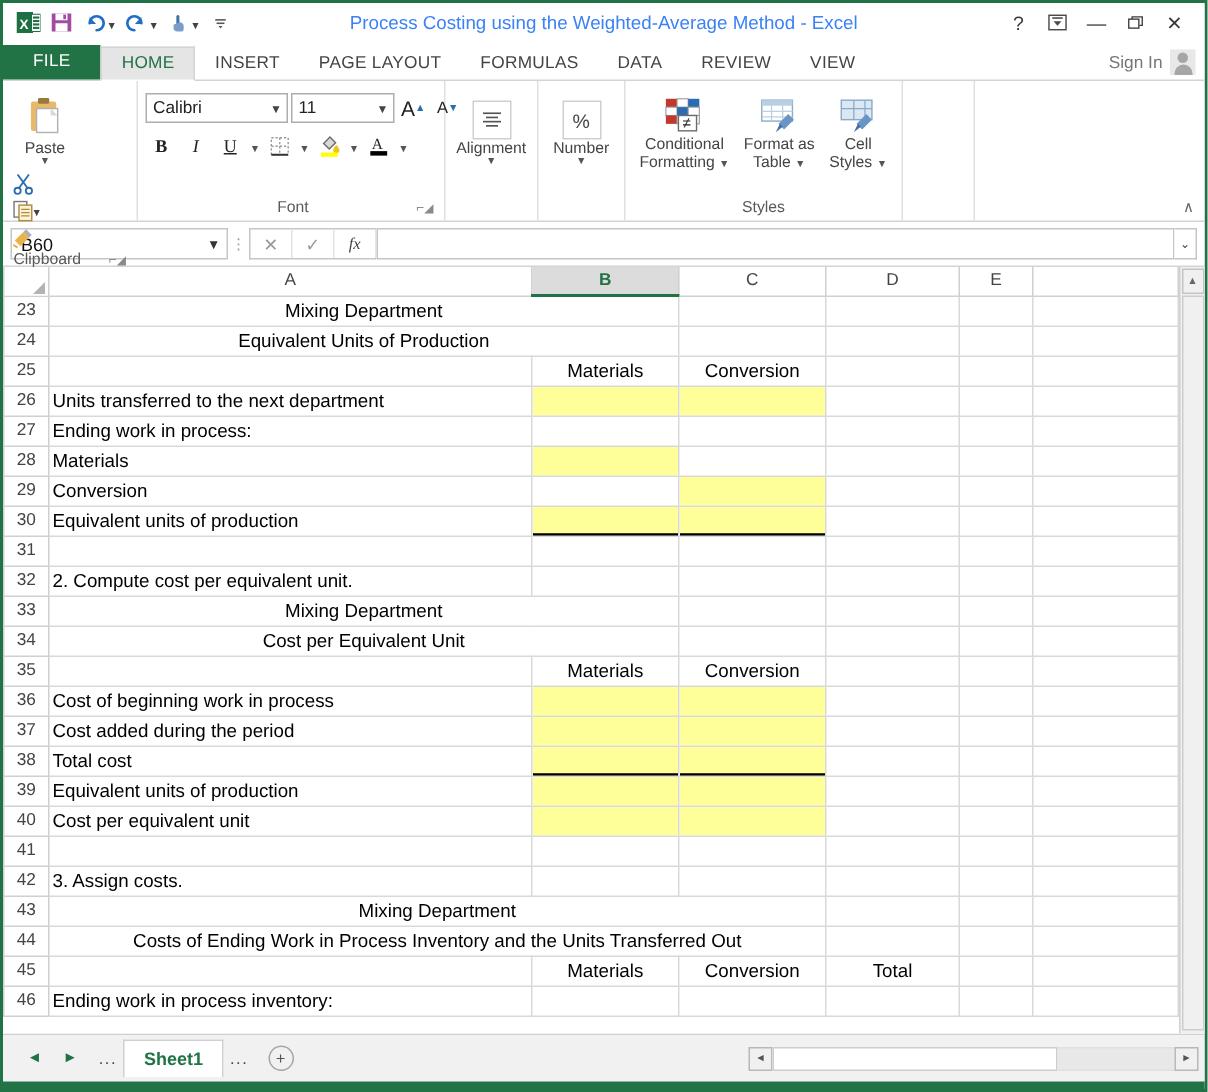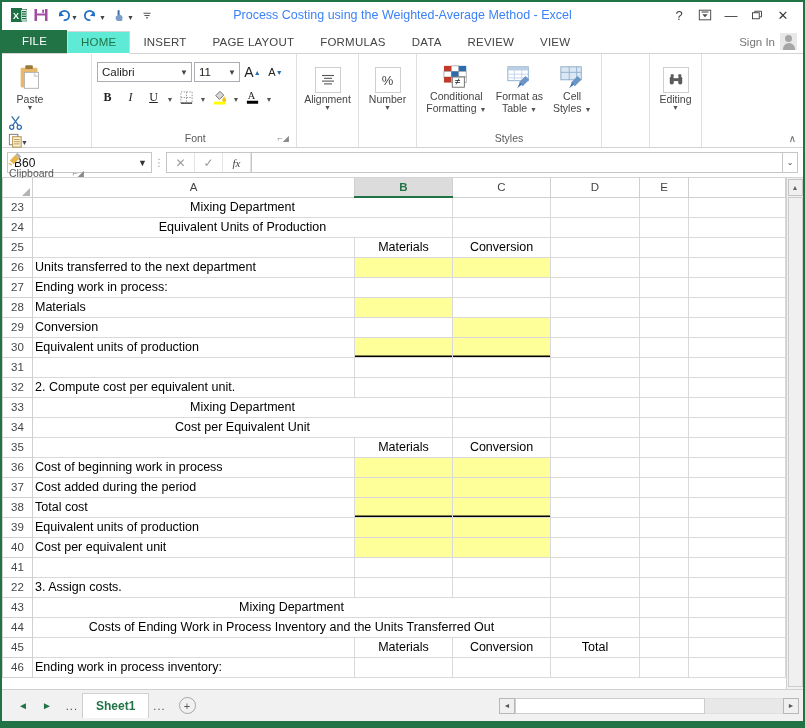--- a/index.html
+++ b/index.html
@@ -34,21 +34,21 @@
   .winbtns { margin-left:auto; display:flex; align-items:center; padding-right:7px; }
   .winbtn { width:26px; height:22px; display:flex; align-items:center; justify-content:center;
             font-size:13px; color:#3b3b3b; }
 
   
   .tabbar { height:26px; display:flex; align-items:flex-end; position:relative; flex:none;
             border-bottom:1px solid #d4d4d4; background:#fff;}
   .tab { padding:4px 13px 5px 13px; font-size:11.5px; color:#444; letter-spacing:.2px; }
   .tab.file { background:#217346; color:#fff; padding:5px 20px 6px 20px; font-size:11.5px;}
   .tab.active { color:#217346; border:1px solid #d4d4d4; border-bottom:1px solid #fff;
-                background:#5eead4; margin-bottom:-1px; }
+                background:#e5e5e5; margin-bottom:-1px; }
   .signin { margin-left:auto; display:flex; align-items:center; gap:5px; padding-right:6px; padding-bottom:3px;}
   .signin-text { font-size:11.5px; color:#767676; }
   .avatar { width:17px; height:17px; background:#e8e8e8; position:relative; }
   .avatar::before { content:""; position:absolute; left:5px; top:2px; width:7px; height:7px;
                     border-radius:50%; background:#a6a6a6; }
   .avatar::after  { content:""; position:absolute; left:2.5px; top:10px; width:12px; height:7px;
                     border-radius:6px 6px 0 0; background:#a6a6a6; }
 
   
   .ribbon { height:94px; background:#fff; border-bottom:1px solid #d4d4d4;
@@ -298,21 +298,21 @@
       </div>
     </div>
 
     <div class="grp" style="width:205px;">
       <div class="grp-body" style="flex-direction:column;padding-top:5px;">
         <div class="fontrow1">
           <div class="combo" style="width:95px;">
             <span class="cv">Calibri</span>
             <span class="ca">▼</span>
           </div>
-          <div class="combo" style="width:46px;">
+          <div class="combo" style="width:69px;">
             <span class="cv">11</span>
             <span class="ca">▼</span>
           </div>
           <span class="sbtn" style="font-size:14px;">A<sup style="font-size:7px;color:#2b6cb0;">▲</sup></span>
           <span class="sbtn" style="font-size:11px;">A<sup style="font-size:7px;color:#2b6cb0;">▼</sup></span>
         </div>
         <div class="fontrow2">
           <span class="sbtn" style="font-weight:bold;font-family:'Liberation Serif',serif;">B</span>
           <span class="sbtn" style="font-style:italic;font-family:'Liberation Serif',serif;">I</span>
           <span class="sbtn" style="text-decoration:underline;font-family:'Liberation Serif',serif;">U</span>
@@ -432,40 +432,20 @@
           <span class="lbl"><span>Styles</span> <span class="tcaret">▼</span></span>
         </div>
       </div>
       <div class="grp-name">Styles</div>
     </div>
 
     <div class="grp" style="width:48px;">
       <div class="grp-name">&nbsp;</div>
     </div>
 
-    <div class="grp" style="width:52px;">
-      <div class="grp-body" style="justify-content:center;padding-top:6px;">
-        <div class="bigbtn" style="width:46px;">
-          <span class="icnbox">
-            <svg width="16" height="16" viewBox="0 0 18 18">
-                <g fill="#5a5a5a">
-                  <rect x="2" y="5" width="4.5" height="9" rx="2"></rect>
-                  <rect x="11.5" y="5" width="4.5" height="9" rx="2"></rect>
-                  <rect x="6" y="7" width="6" height="3.2"></rect>
-                  <rect x="3" y="2.5" width="3.5" height="3" rx="1"></rect>
-                  <rect x="11.5" y="2.5" width="3.5" height="3" rx="1"></rect>
-                </g>
-              </svg>
-          </span>
-          <span class="lbl">Editing</span>
-          <span class="tcaret">▼</span>
-        </div>
-      </div>
-      <div class="grp-name">&nbsp;</div>
-    </div>
 
     <div class="grp" style="flex:1;border-right:none;"></div>
     <span class="ribbon-collapse">∧</span>
   </div>
 
   <div class="fbar">
     <div class="namebox">
       <span>B60</span>
       <span style="font-size:9px;color:#333;">▼</span>
     </div>
@@ -665,21 +645,21 @@
               <tr>
                 <td class="rh">41</td>
                 <td class="cell"></td>
                 <td class="cell"></td>
                 <td class="cell"></td>
                 <td class="cell"></td>
                 <td class="cell"></td>
                 <td class="cell"></td>
               </tr>
               <tr>
-                <td class="rh">22</td>
+                <td class="rh">42</td>
                 <td class="cell">3. Assign costs.</td>
                 <td class="cell"></td>
                 <td class="cell"></td>
                 <td class="cell"></td>
                 <td class="cell"></td>
                 <td class="cell"></td>
               </tr>
               <tr>
                 <td class="rh">43</td>
                 <td class="cell c" colspan="3">Mixing Department</td>

